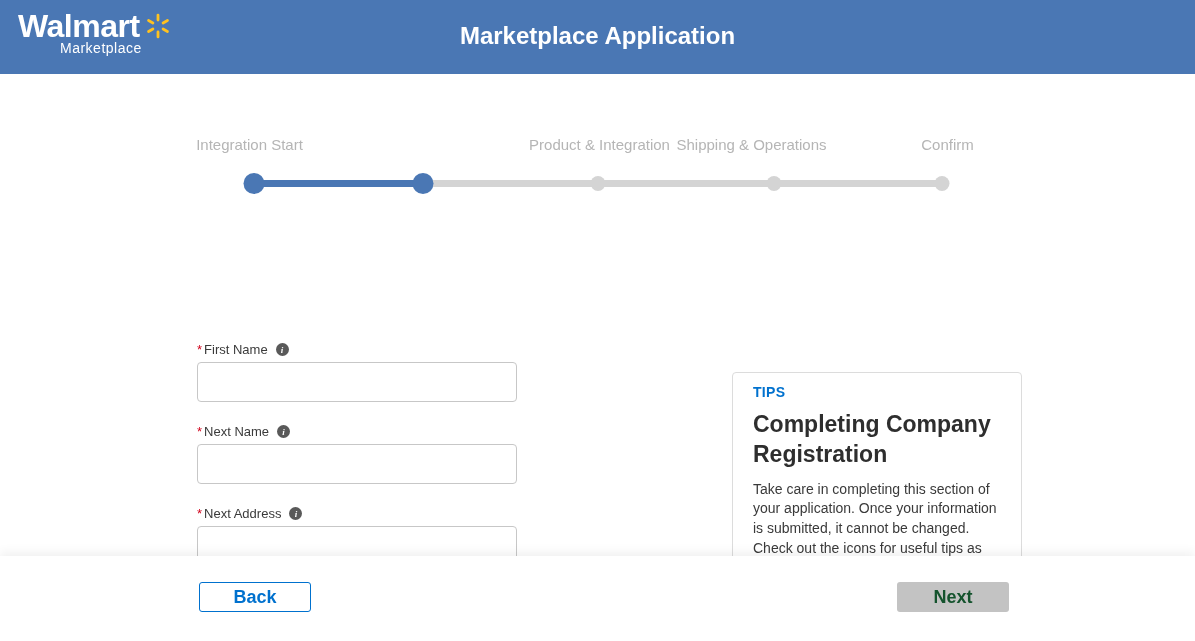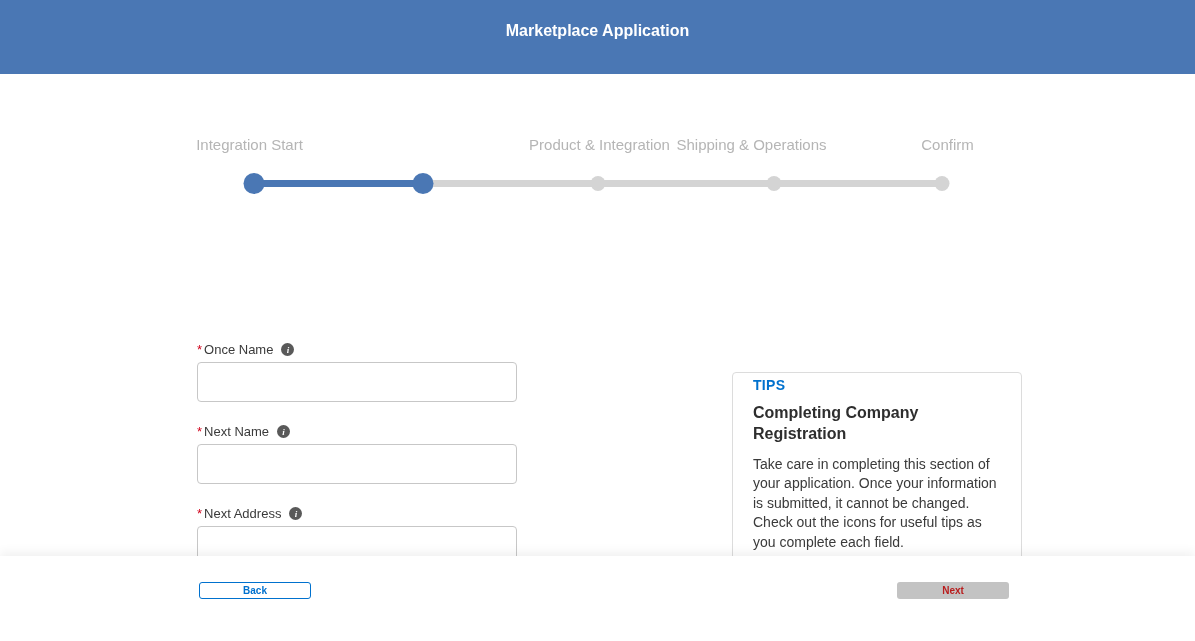--- a/index.html
+++ b/index.html
@@ -44,21 +44,21 @@
     font-weight: 400;
     margin-top: -2px;
     margin-left: 42px;
     letter-spacing: 0.5px;
   }
   .header-title {
     position: absolute;
     left: 50%;
     transform: translateX(-50%);
     color: #fff;
-    font-size: 16px;
+    font-size: 24px;
     font-weight: 700;
     top: 22px;
   }
   .content {
     position: relative;
     padding: 0 0 0 0;
   }
   .stepper {
     margin: 44px auto 0;
     width: 820px;
@@ -160,32 +160,32 @@
     padding: 0 10px;
     background: #fff;
   }
   .tips-panel {
     position: absolute;
     left: 732px;
     top: 254px;
     width: 290px;
     border: 1px solid #dcdcdc;
     border-radius: 4px;
-    padding: 4px 20px 22px;
+    padding: 11px 20px 22px;
     background: #fff;
   }
   .tips-eyebrow {
     color: #0071ce;
     font-weight: 700;
     font-size: 14px;
     letter-spacing: 0.3px;
     margin-bottom: 10px;
   }
   .tips-heading {
-    font-size: 16px;
+    font-size: 23px;
     font-weight: 700;
     color: #2e2e2e;
     line-height: 1.3;
     margin-bottom: 10px;
   }
   .tips-body {
     font-size: 14px;
     color: #3a3a3a;
     line-height: 1.4;
   }
@@ -194,50 +194,68 @@
     left: 0;
     right: 0;
     bottom: 0;
     height: 85px;
     background: #fff;
     box-shadow: 0 -4px 10px rgba(0,0,0,0.06);
     z-index: 10;
   }
   .btn {
     position: absolute;
-    height: 17px;
+    height: 30px;
     border-radius: 3px;
-    font-size: 10px;
+    font-size: 18px;
     font-weight: 700;
     cursor: pointer;
     display: inline-flex;
     align-items: center;
     justify-content: center;
   }
   .btn-back {
     left: 199px;
     top: 26px;
     width: 112px;
     background: #fff;
     color: #0071ce;
     border: 1px solid #0071ce;
   }
   .btn-next {
     right: 186px;
     top: 26px;
     width: 112px;
     background: #c3c3c3;
-    color: #b91c1c;
+    color: #14532d;
     border: none;
   }
 </style>
 </head>
 <body>
 
 <div class="header">
+  <div class="logo-block">
+    <div class="logo-row">
+      <span class="logo-text">Walmart</span>
+      <span class="spark-icon">
+        <svg width="28" height="28" viewBox="0 0 100 100">
+          <g fill="#ffc220">
+            <rect x="45" y="6" width="10" height="28" rx="5"></rect>
+            <rect x="45" y="66" width="10" height="28" rx="5"></rect>
+            <rect x="45" y="6" width="10" height="28" rx="5" transform="rotate(60 50 50)"></rect>
+            <rect x="45" y="66" width="10" height="28" rx="5" transform="rotate(60 50 50)"></rect>
+            <rect x="45" y="6" width="10" height="28" rx="5" transform="rotate(-60 50 50)"></rect>
+            <rect x="45" y="66" width="10" height="28" rx="5" transform="rotate(-60 50 50)"></rect>
+          </g>
+        </svg>
+      </span>
+    </div>
+    <span class="logo-sub">Marketplace</span>
+  </div>
   <div class="header-title">Marketplace Application</div>
 </div>
 
 <div class="content">
 
   <div class="stepper">
     <div class="step-labels">
       <div class="step-label" style="left:62px">Integration Start</div>
       <div class="step-label" style="left:412px">Product &amp; Integration</div>
       <div class="step-label" style="left:564px">Shipping &amp; Operations</div>
@@ -252,21 +270,21 @@
       <div class="step-dot" style="left:586px"></div>
       <div class="step-dot" style="left:754px"></div>
     </div>
   </div>
 
   <div class="form-area">
 
     <div class="form-row">
       <div class="form-label-row">
         <span class="req">*</span>
-        <span>Once Name</span>
+        <span>First Name</span>
         <span class="info-icon">i</span>
       </div>
       <input type="text" class="text-input" value="" style="">
     </div>
 
     <div class="form-row">
       <div class="form-label-row">
         <span class="req">*</span>
         <span>Next Name</span>
         <span class="info-icon">i</span>

